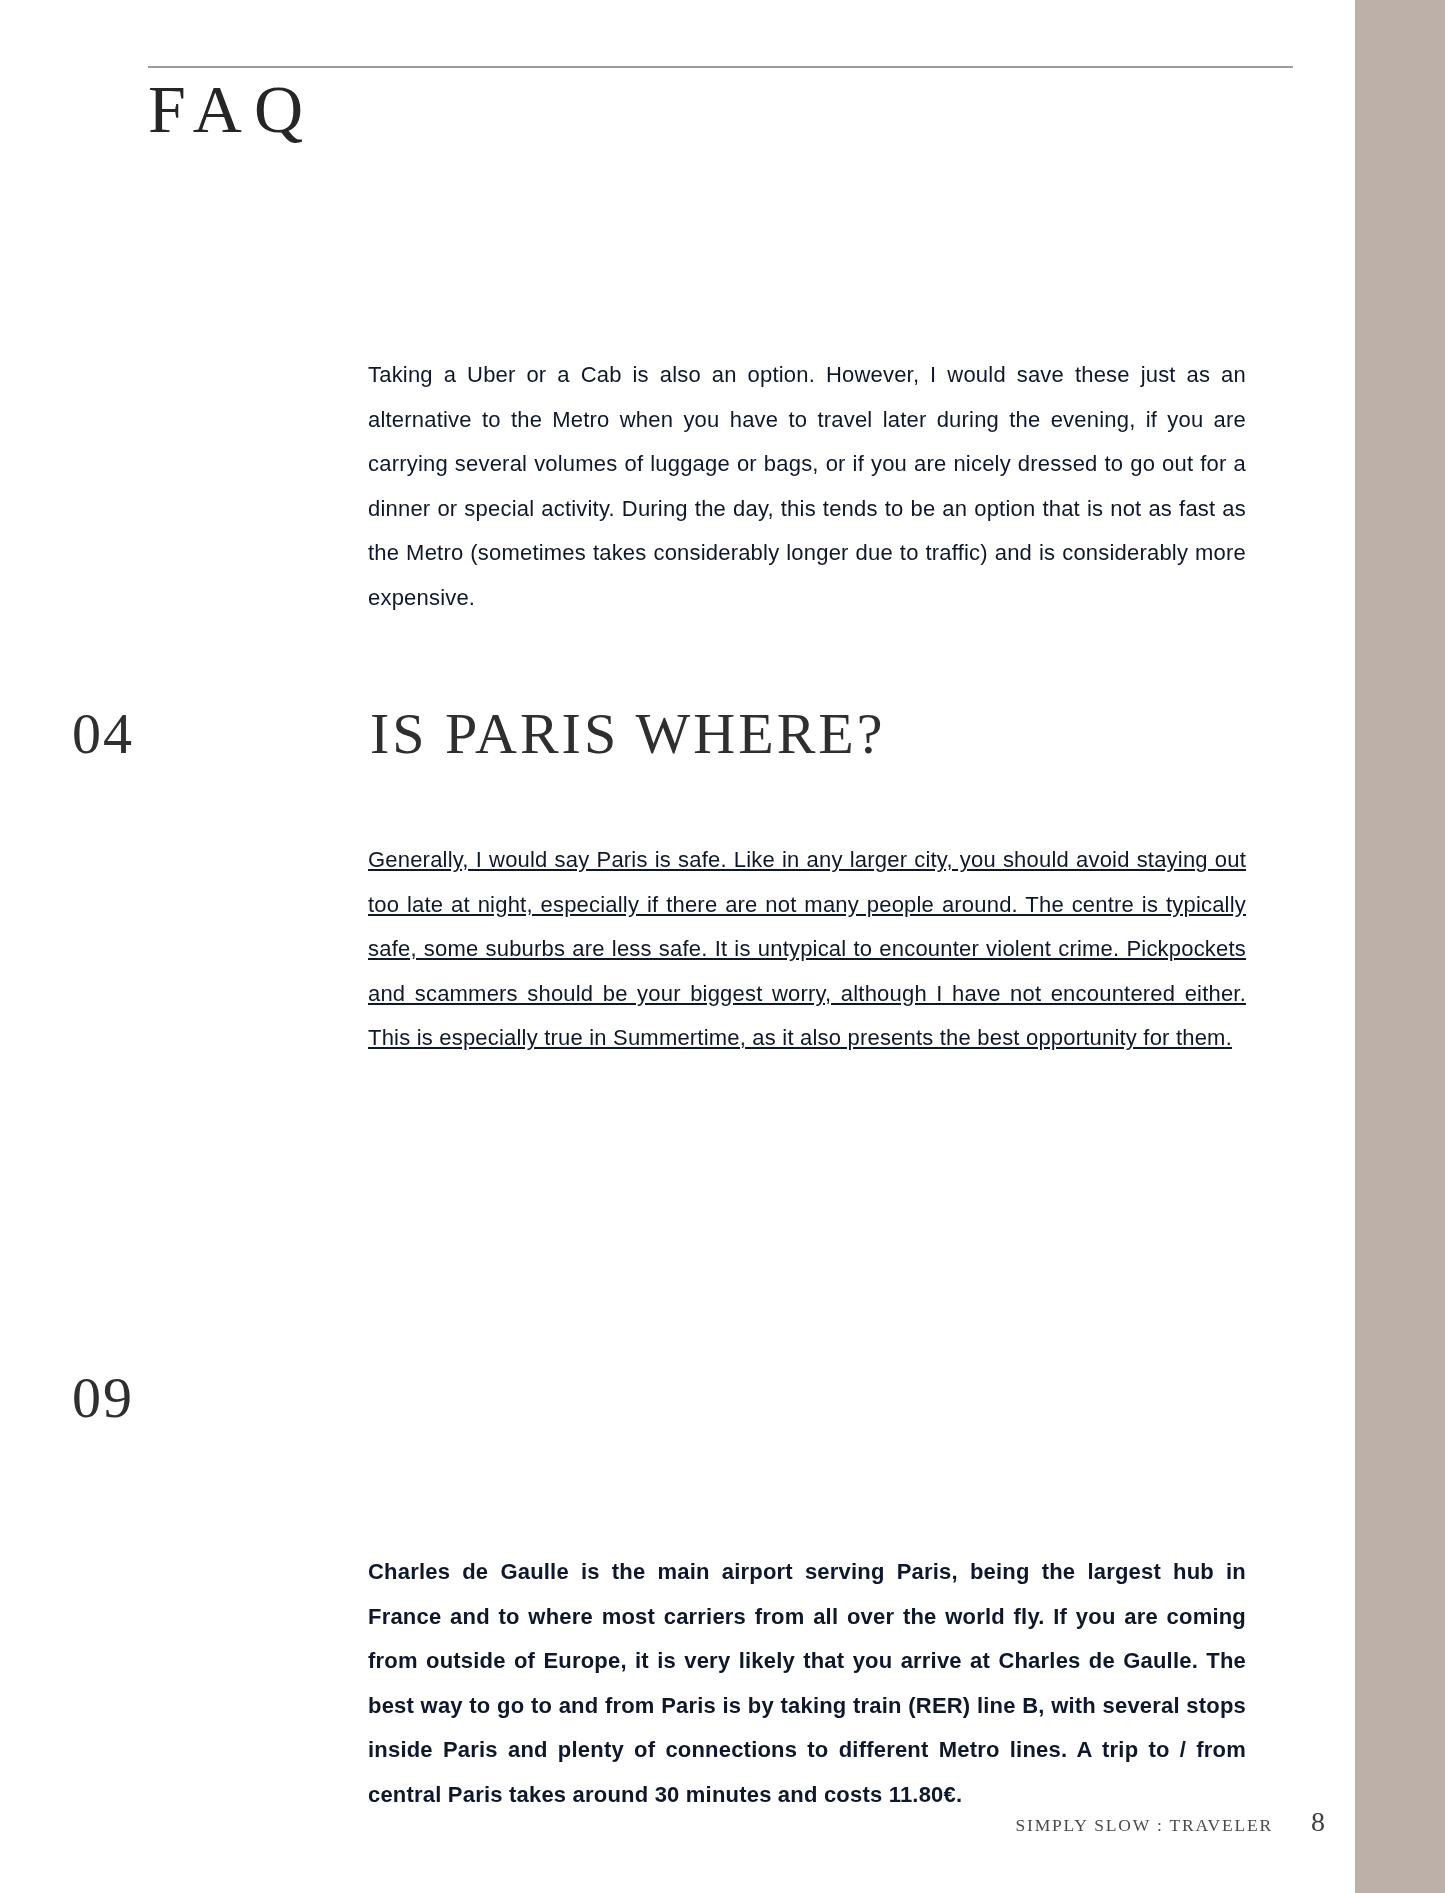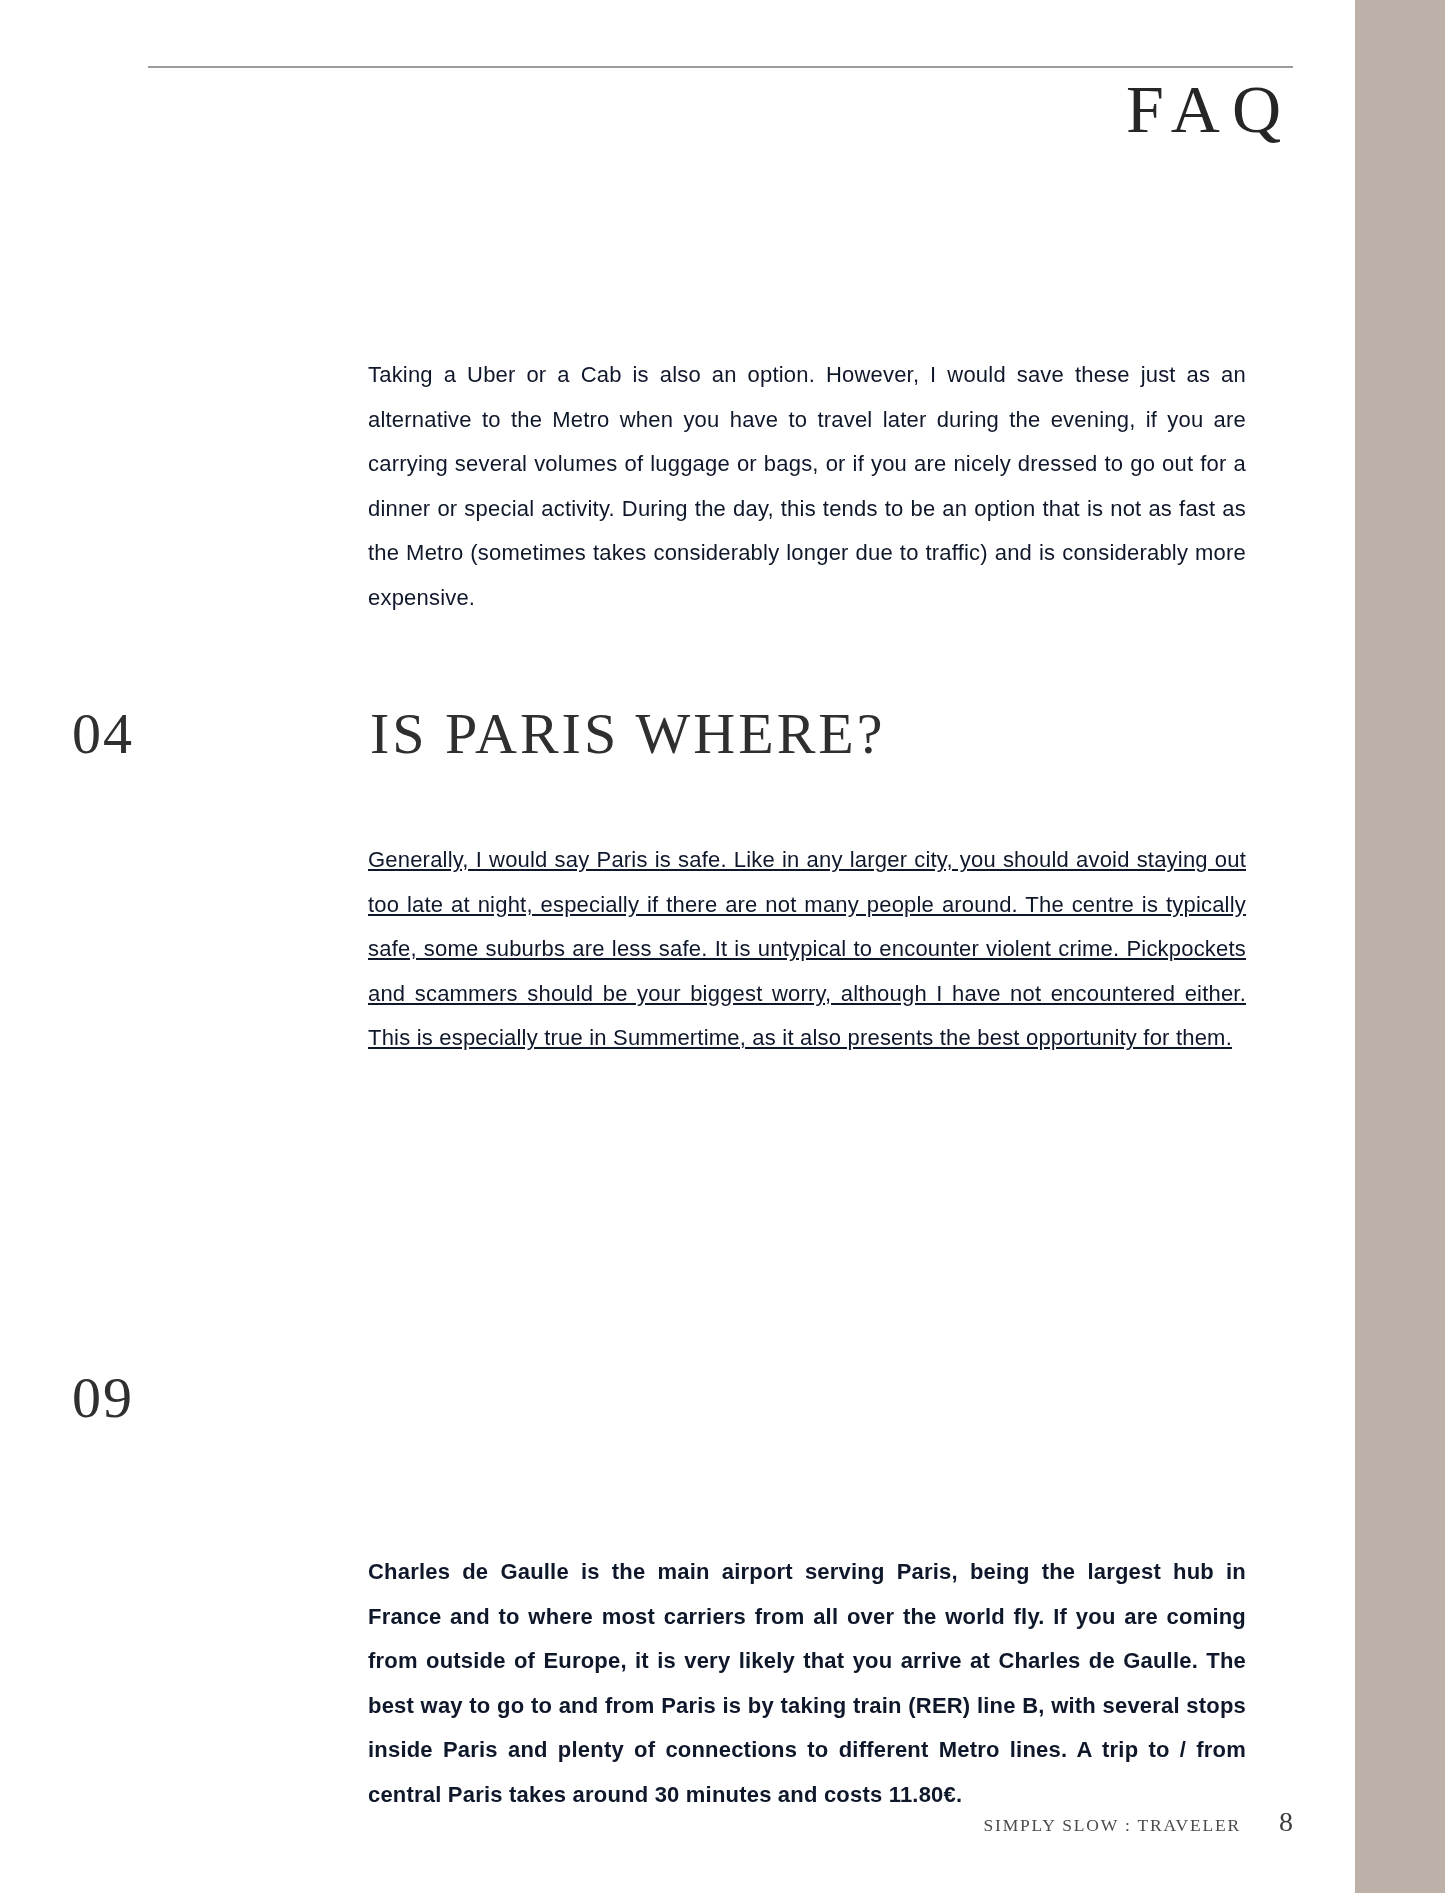--- a/index.html
+++ b/index.html
@@ -29,21 +29,21 @@
     left: 148px;
     width: 1145px;
     height: 1.5px;
     background: #9c9c9c;
   }
   .faq-title {
     position: absolute;
     top: 72px;
     left: 148px;
     width: 1145px;
-    text-align: right;
+    text-align: left;
     font-family: "Liberation Serif", serif;
     font-weight: 400;
     font-size: 68px;
     line-height: 1.1;
     letter-spacing: 12px;
     color: #262626;
   }
   .body-para {
     position: absolute;
     left: 368px;
@@ -86,20 +86,21 @@
   .num05, .title05 { top: 1369px; }
   .footer {
     position: absolute;
     top: 1806px;
     left: 0;
     width: 1293px;
     display: flex;
     justify-content: flex-end;
     align-items: baseline;
     gap: 38px;
+    padding-left: 32px;
   }
   .footer-brand {
     font-family: "Liberation Serif", serif;
     font-size: 17.5px;
     letter-spacing: 1.8px;
     color: #4b4b4b;
   }
   .footer-page {
     font-family: "Liberation Serif", serif;
     font-size: 28px;

